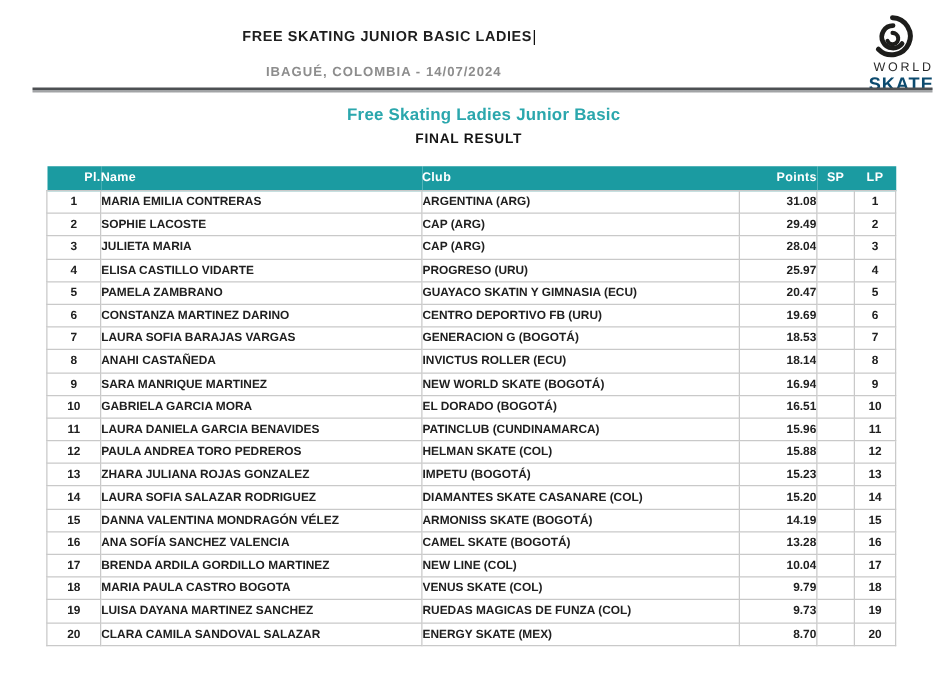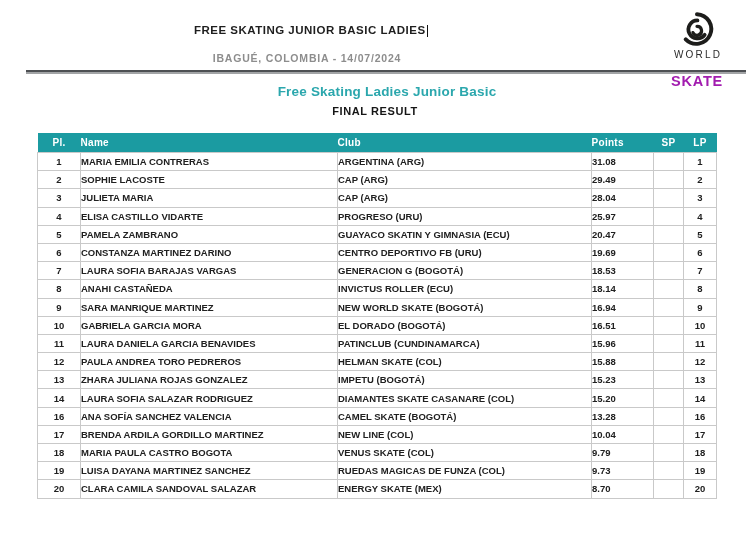--- a/index.html
+++ b/index.html
@@ -19,24 +19,24 @@
     font-size:11.5px;font-weight:bold;color:#1e1e1e;letter-spacing:.5px;
   }
   .text-cursor{
     display:inline-block;width:1.5px;height:12px;background:#111;
     vertical-align:middle;margin-left:1px;
   }
   .doc-subtitle{
     position:absolute;top:52px;left:0;width:614px;text-align:center;
     font-size:10.5px;font-weight:bold;color:var(--subtitle-gray);letter-spacing:.8px;
   }
-  .logo{position:absolute;top:11px;right:20px;width:66px;text-align:center;line-height:1;}
+  .logo{position:absolute;top:11px;right:3px;width:66px;text-align:right;line-height:1;}
   .logo svg{display:block;margin:0 auto;}
   .logo-word1{font-size:10px;font-weight:400;letter-spacing:2.2px;color:#2a2a2a;margin-top:3px;margin-left:2px;}
-  .logo-word2{font-size:14.5px;font-weight:800;letter-spacing:.8px;color:#a21caf;margin-top:14px;}
+  .logo-word2{font-size:14.5px;font-weight:800;letter-spacing:.8px;color:#0c4a6e;margin-top:1px;}
   .rule{
     position:absolute;top:70px;left:26px;width:720px;height:4px;
     background:linear-gradient(to bottom,#4d5053 0 55%,#a2a4a6 55% 100%);
   }
   .event-title{
     position:absolute;top:84px;left:12px;width:750px;text-align:center;
     font-size:13.5px;font-weight:bold;color:var(--title-teal);letter-spacing:.2px;
   }
   .final-result{
     position:absolute;top:105px;left:0;width:750px;text-align:center;
@@ -50,26 +50,26 @@
     background:var(--header-teal);color:#ffffff;font-size:10px;font-weight:bold;
     height:19px;padding:0;border:none;letter-spacing:.3px;
   }
   table.results tbody td{
     border:1px solid var(--border-gray);
     height:17.2px;padding:0;
     font-size:9.5px;font-weight:bold;color:var(--text-dark);
     white-space:nowrap;overflow:hidden;
   }
   .col-pl{width:43px;text-align:center;}
-  th.col-pl{text-align:center;padding-left:9px;}
+  th.col-pl{text-align:right;padding-left:9px;}
   .col-name{width:257px;text-align:left;padding-left:9px;margin-left:16px;}
   th.col-name{padding-left:9px;}
   .col-club{width:254px;text-align:left;padding-left:6px;}
   th.col-club{padding-left:6px;}
-  .col-points{width:62px;text-align:left;padding-right:9px;}
+  .col-points{width:62px;text-align:right;padding-right:9px;}
   .col-sp{width:30px;text-align:center;}
   .col-lp{width:33px;text-align:center;}
 </style>
 </head>
 <body>
 
 <div class="page">
 
   <div class="doc-title">
     <span>FREE SKATING JUNIOR BASIC LADIES</span><span class="text-cursor"></span>
@@ -210,20 +210,28 @@
         </tr>
         <tr>
           <td class="col-pl">14</td>
           <td class="col-name">LAURA SOFIA SALAZAR RODRIGUEZ</td>
           <td class="col-club">DIAMANTES SKATE CASANARE (COL)</td>
           <td class="col-points">15.20</td>
           <td class="col-sp"></td>
           <td class="col-lp">14</td>
         </tr>
         <tr>
+          <td class="col-pl">15</td>
+          <td class="col-name">DANNA VALENTINA MONDRAGÓN VÉLEZ</td>
+          <td class="col-club">ARMONISS SKATE (BOGOTÁ)</td>
+          <td class="col-points">14.19</td>
+          <td class="col-sp"></td>
+          <td class="col-lp">15</td>
+        </tr>
+        <tr>
           <td class="col-pl">16</td>
           <td class="col-name">ANA SOFÍA SANCHEZ VALENCIA</td>
           <td class="col-club">CAMEL SKATE (BOGOTÁ)</td>
           <td class="col-points">13.28</td>
           <td class="col-sp"></td>
           <td class="col-lp">16</td>
         </tr>
         <tr>
           <td class="col-pl">17</td>
           <td class="col-name">BRENDA ARDILA GORDILLO MARTINEZ</td>

